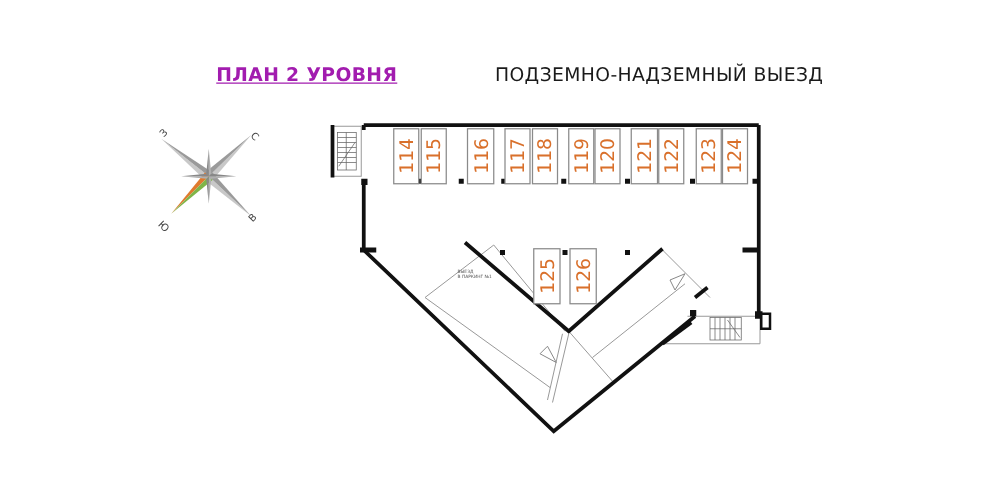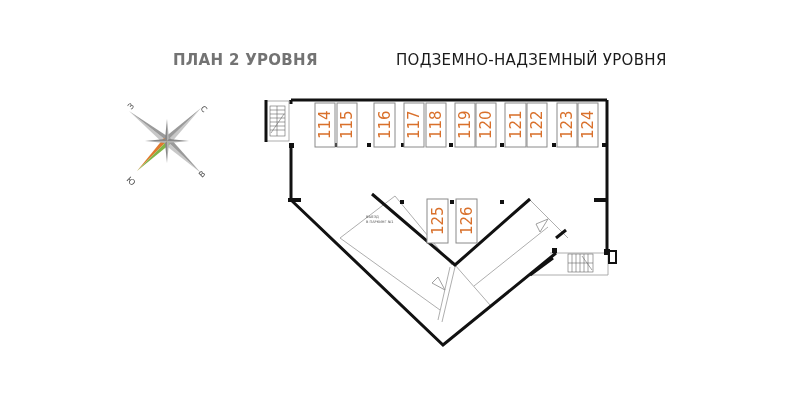--- a/index.html
+++ b/index.html
@@ -1,28 +1,28 @@
 <!DOCTYPE html>
 <html><head>
 <meta charset="utf-8">
 <style>
   html, body { margin: 0; padding: 0; background: #ffffff; }
   body { width: 800px; height: 400px; position: relative; overflow: hidden; font-family: "DejaVu Sans", sans-serif; }
-  .title-left { position: absolute; left: 173px; top: 51px; font-size: 15px; font-weight: bold; color: #737373; letter-spacing: 0.3px; }
+  .title-left { position: absolute; left: 173px; top: 51px; font-size: 15px; font-weight: bold; color: #a21caf; letter-spacing: 0.3px; text-decoration: underline; }
   .title-right { position: absolute; left: 396px; top: 51px; font-size: 15px; color: #1a1a1a; letter-spacing: 0.3px; }
   svg.plan { position: absolute; left: 0; top: 0; }
   .spot-label { font-family: "DejaVu Sans", sans-serif; font-size: 15px; fill: #d9702b; }
   .tiny { font-family: "DejaVu Sans", sans-serif; font-size: 3.5px; fill: #555; }
   .compass-l { font-family: "DejaVu Sans", sans-serif; font-size: 8px; fill: #444; }
 </style>
 </head>
 <body>
 
 <div class="title-left">ПЛАН 2 УРОВНЯ</div>
-<div class="title-right">ПОДЗЕМНО-НАДЗЕМНЫЙ УРОВНЯ</div>
+<div class="title-right">ПОДЗЕМНО-НАДЗЕМНЫЙ ВЫЕЗД</div>
 
 <svg class="plan" width="800" height="400" viewBox="0 0 800 400">
 
   <g>
     <g transform="translate(167,141)">
 
       <polygon points="0,0 -38,-30 -3,3" fill="#c8c8c8"></polygon>
       <polygon points="0,0 -38,-30 3,-3" fill="#9a9a9a"></polygon>
       <polygon points="0,0 34,-33 3,3" fill="#c8c8c8"></polygon>
       <polygon points="0,0 34,-33 -3,-3" fill="#9a9a9a"></polygon>

